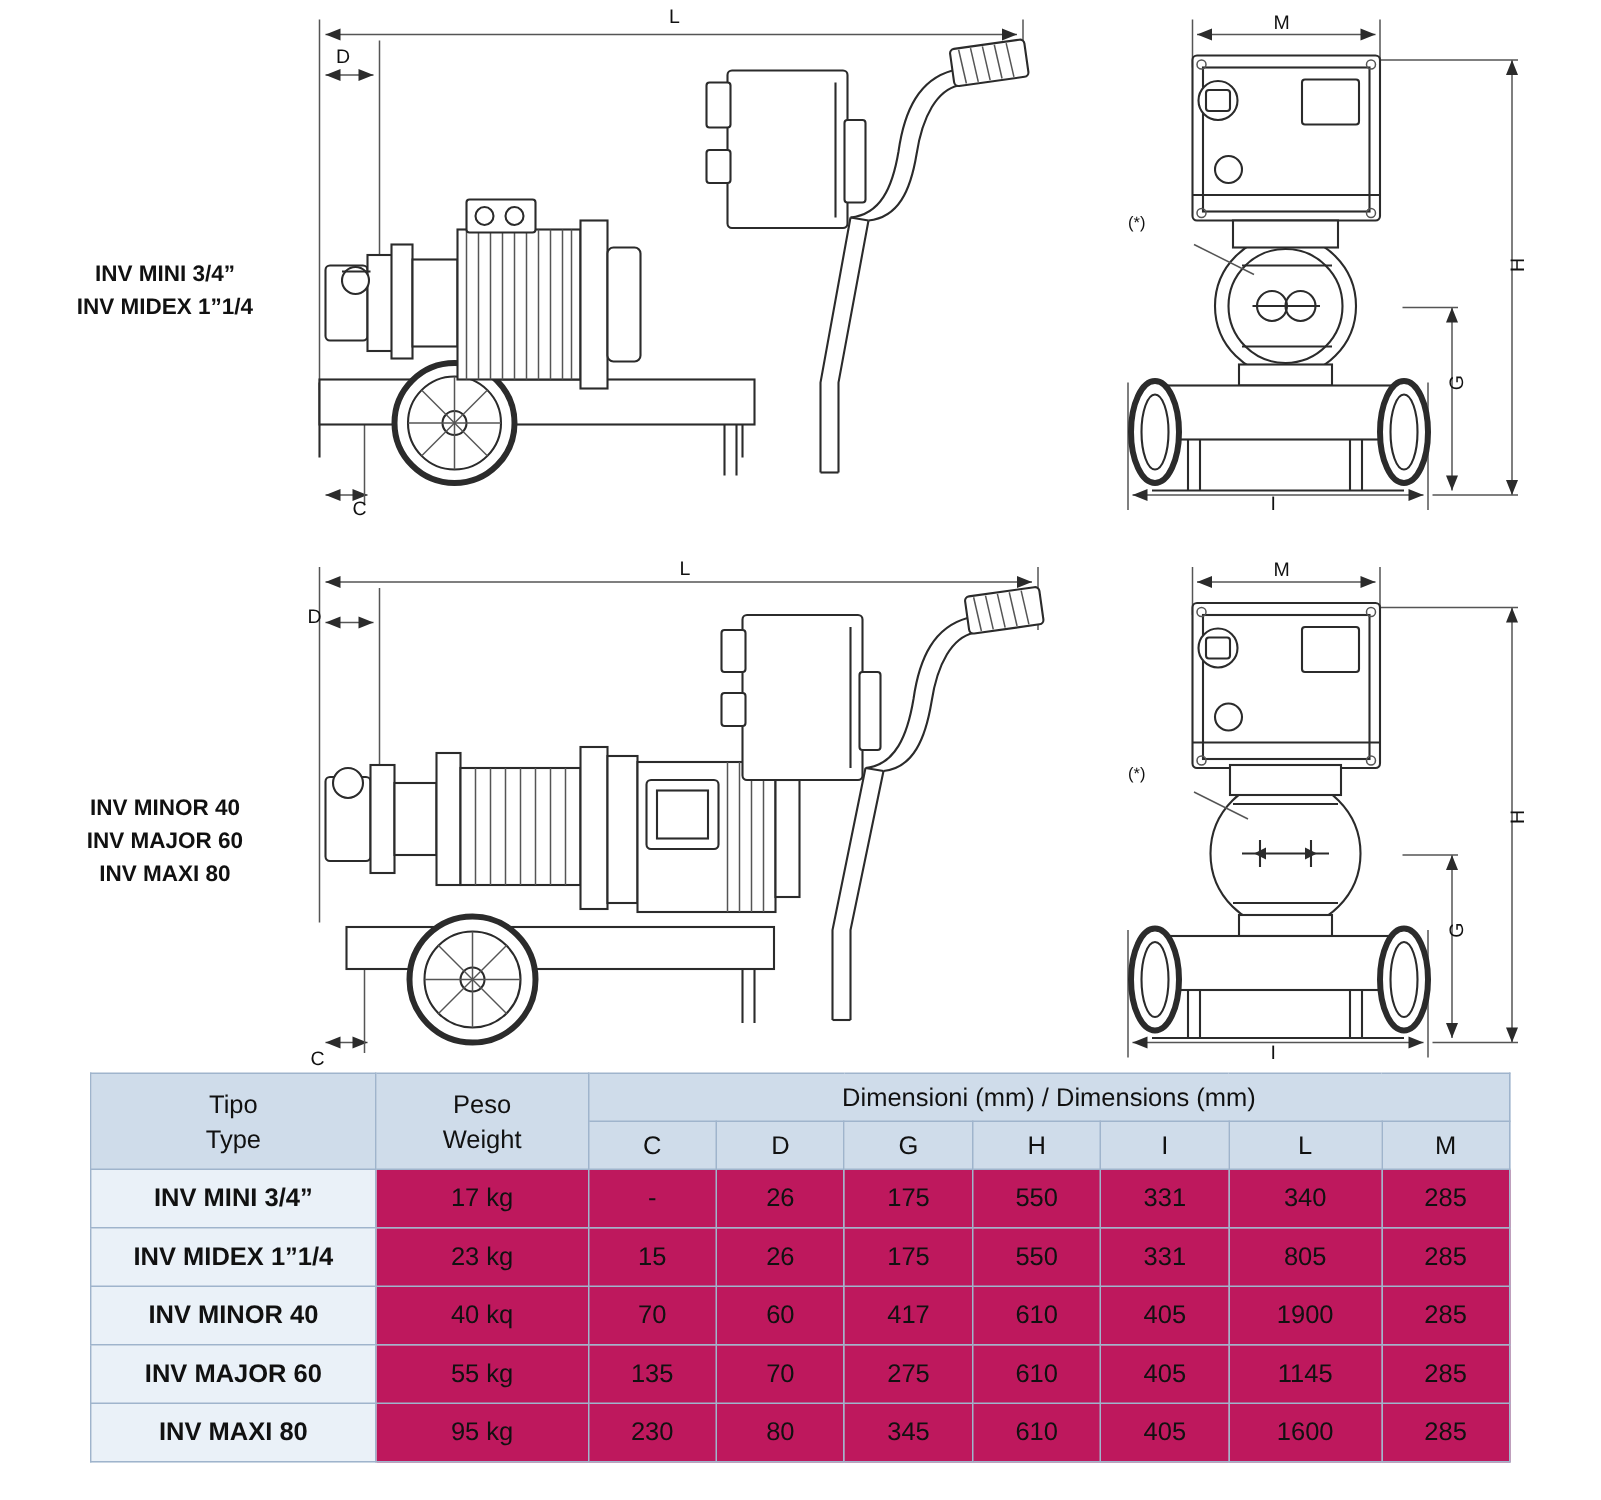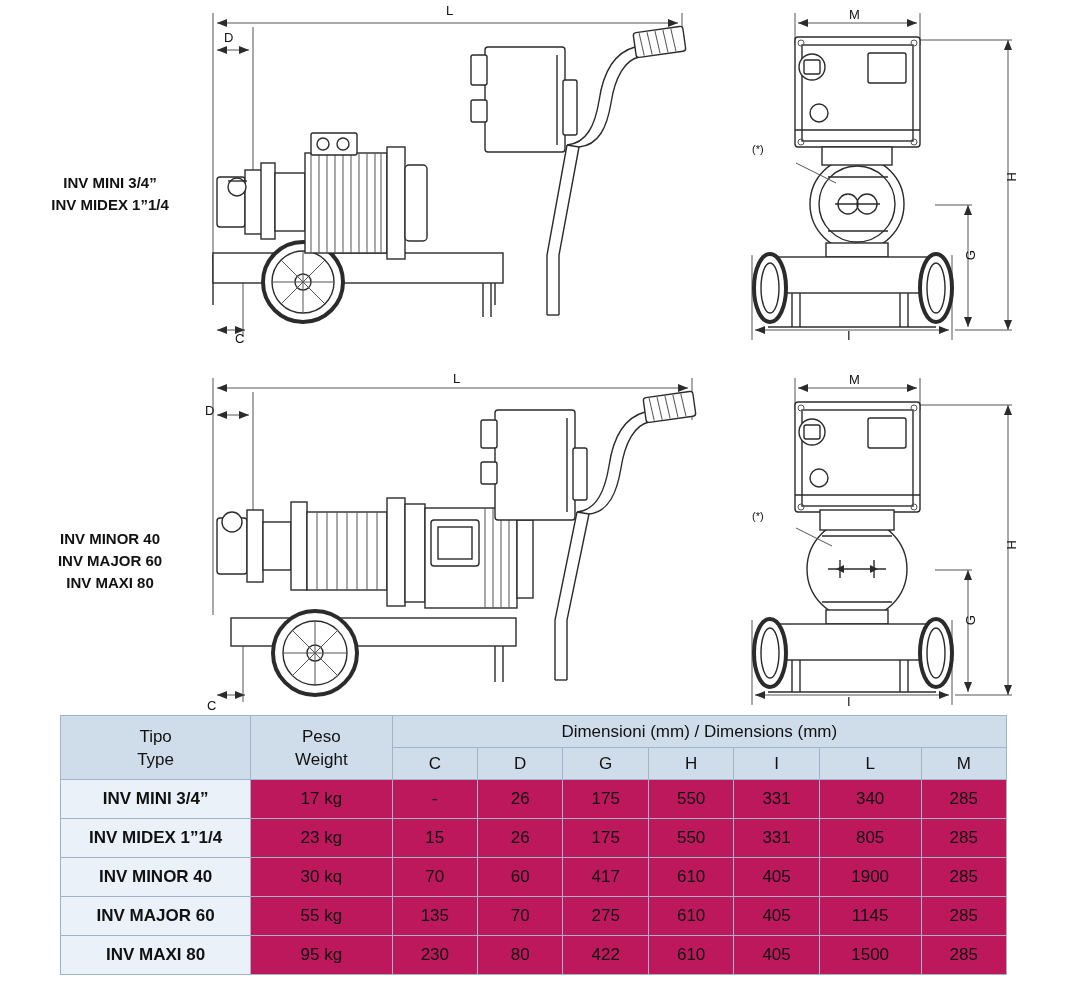--- a/index.html
+++ b/index.html
@@ -438,21 +438,21 @@
         <td>15</td>
         <td>26</td>
         <td>175</td>
         <td>550</td>
         <td>331</td>
         <td>805</td>
         <td>285</td>
       </tr>
       <tr>
         <td class="type-cell">INV MINOR 40</td>
-        <td>30 kq</td>
+        <td>40 kq</td>
         <td>70</td>
         <td>60</td>
         <td>417</td>
         <td>610</td>
         <td>405</td>
         <td>1900</td>
         <td>285</td>
       </tr>
       <tr>
         <td class="type-cell">INV MAJOR 60</td>
@@ -463,22 +463,22 @@
         <td>610</td>
         <td>405</td>
         <td>1145</td>
         <td>285</td>
       </tr>
       <tr>
         <td class="type-cell">INV MAXI 80</td>
         <td>95 kg</td>
         <td>230</td>
         <td>80</td>
-        <td>422</td>
+        <td>345</td>
         <td>610</td>
         <td>405</td>
-        <td>1500</td>
+        <td>1600</td>
         <td>285</td>
       </tr>
     </tbody>
   </table>
 
 </div>
 
 </body></html>

